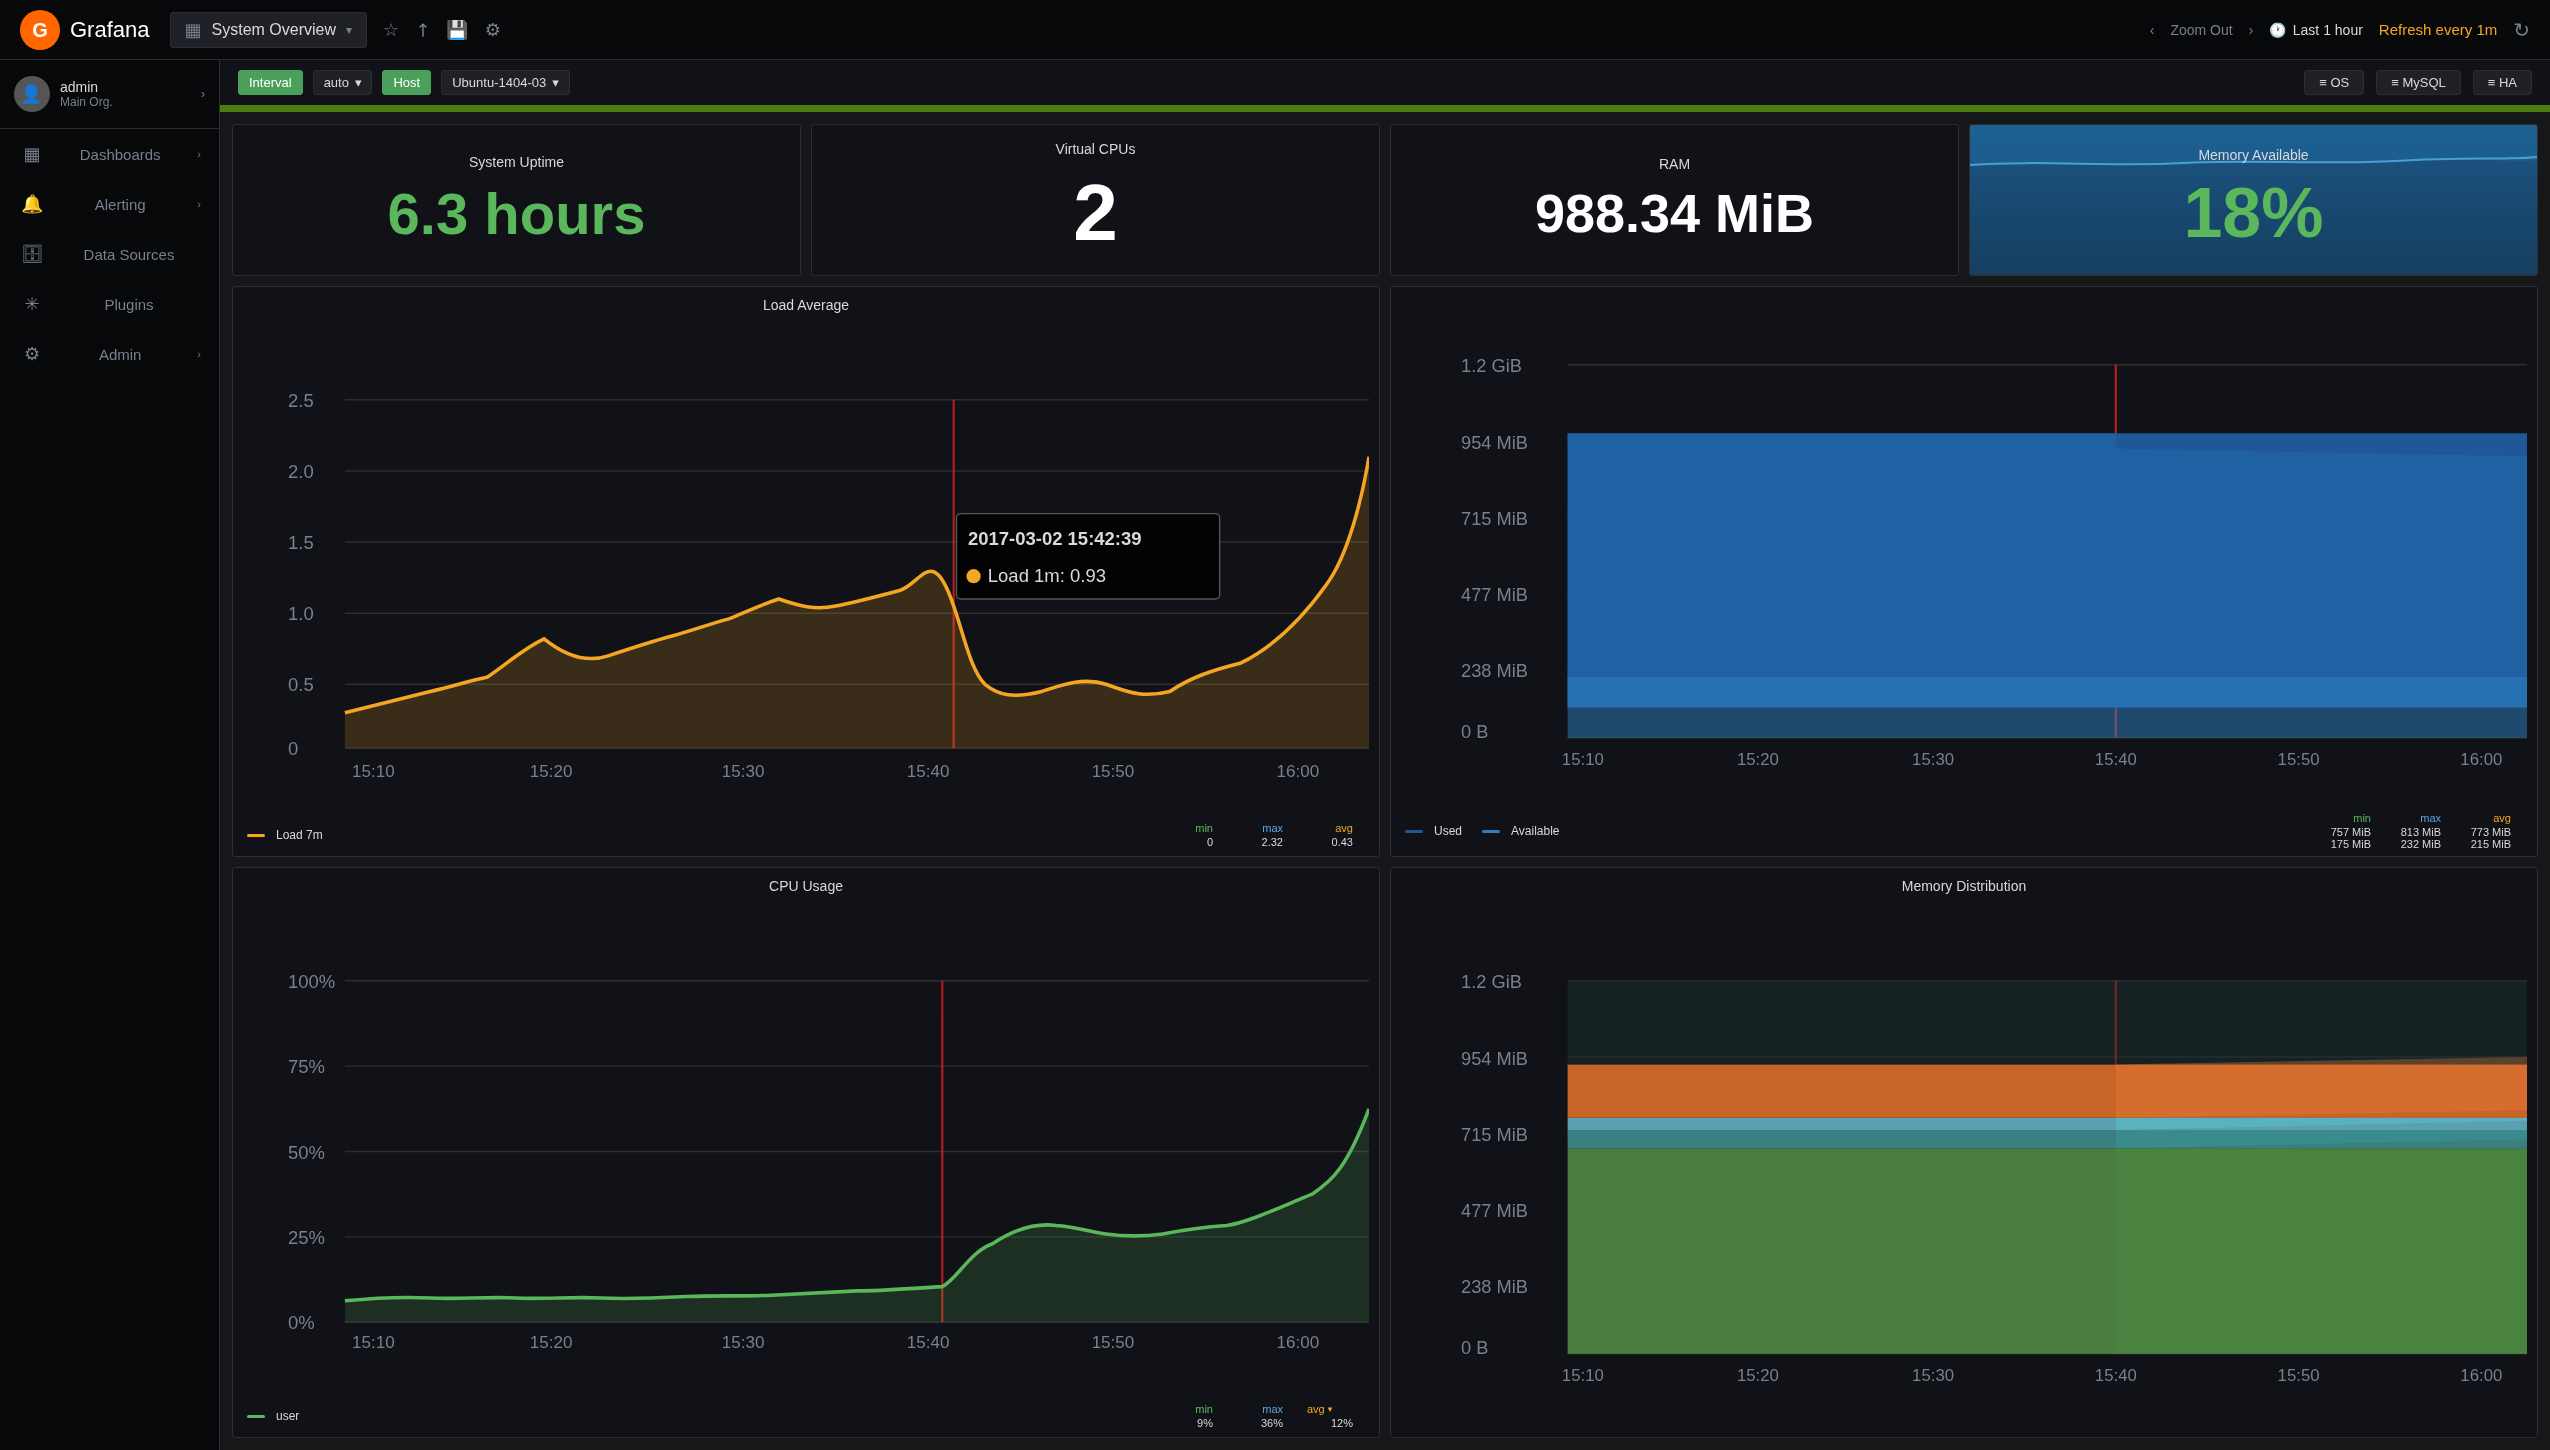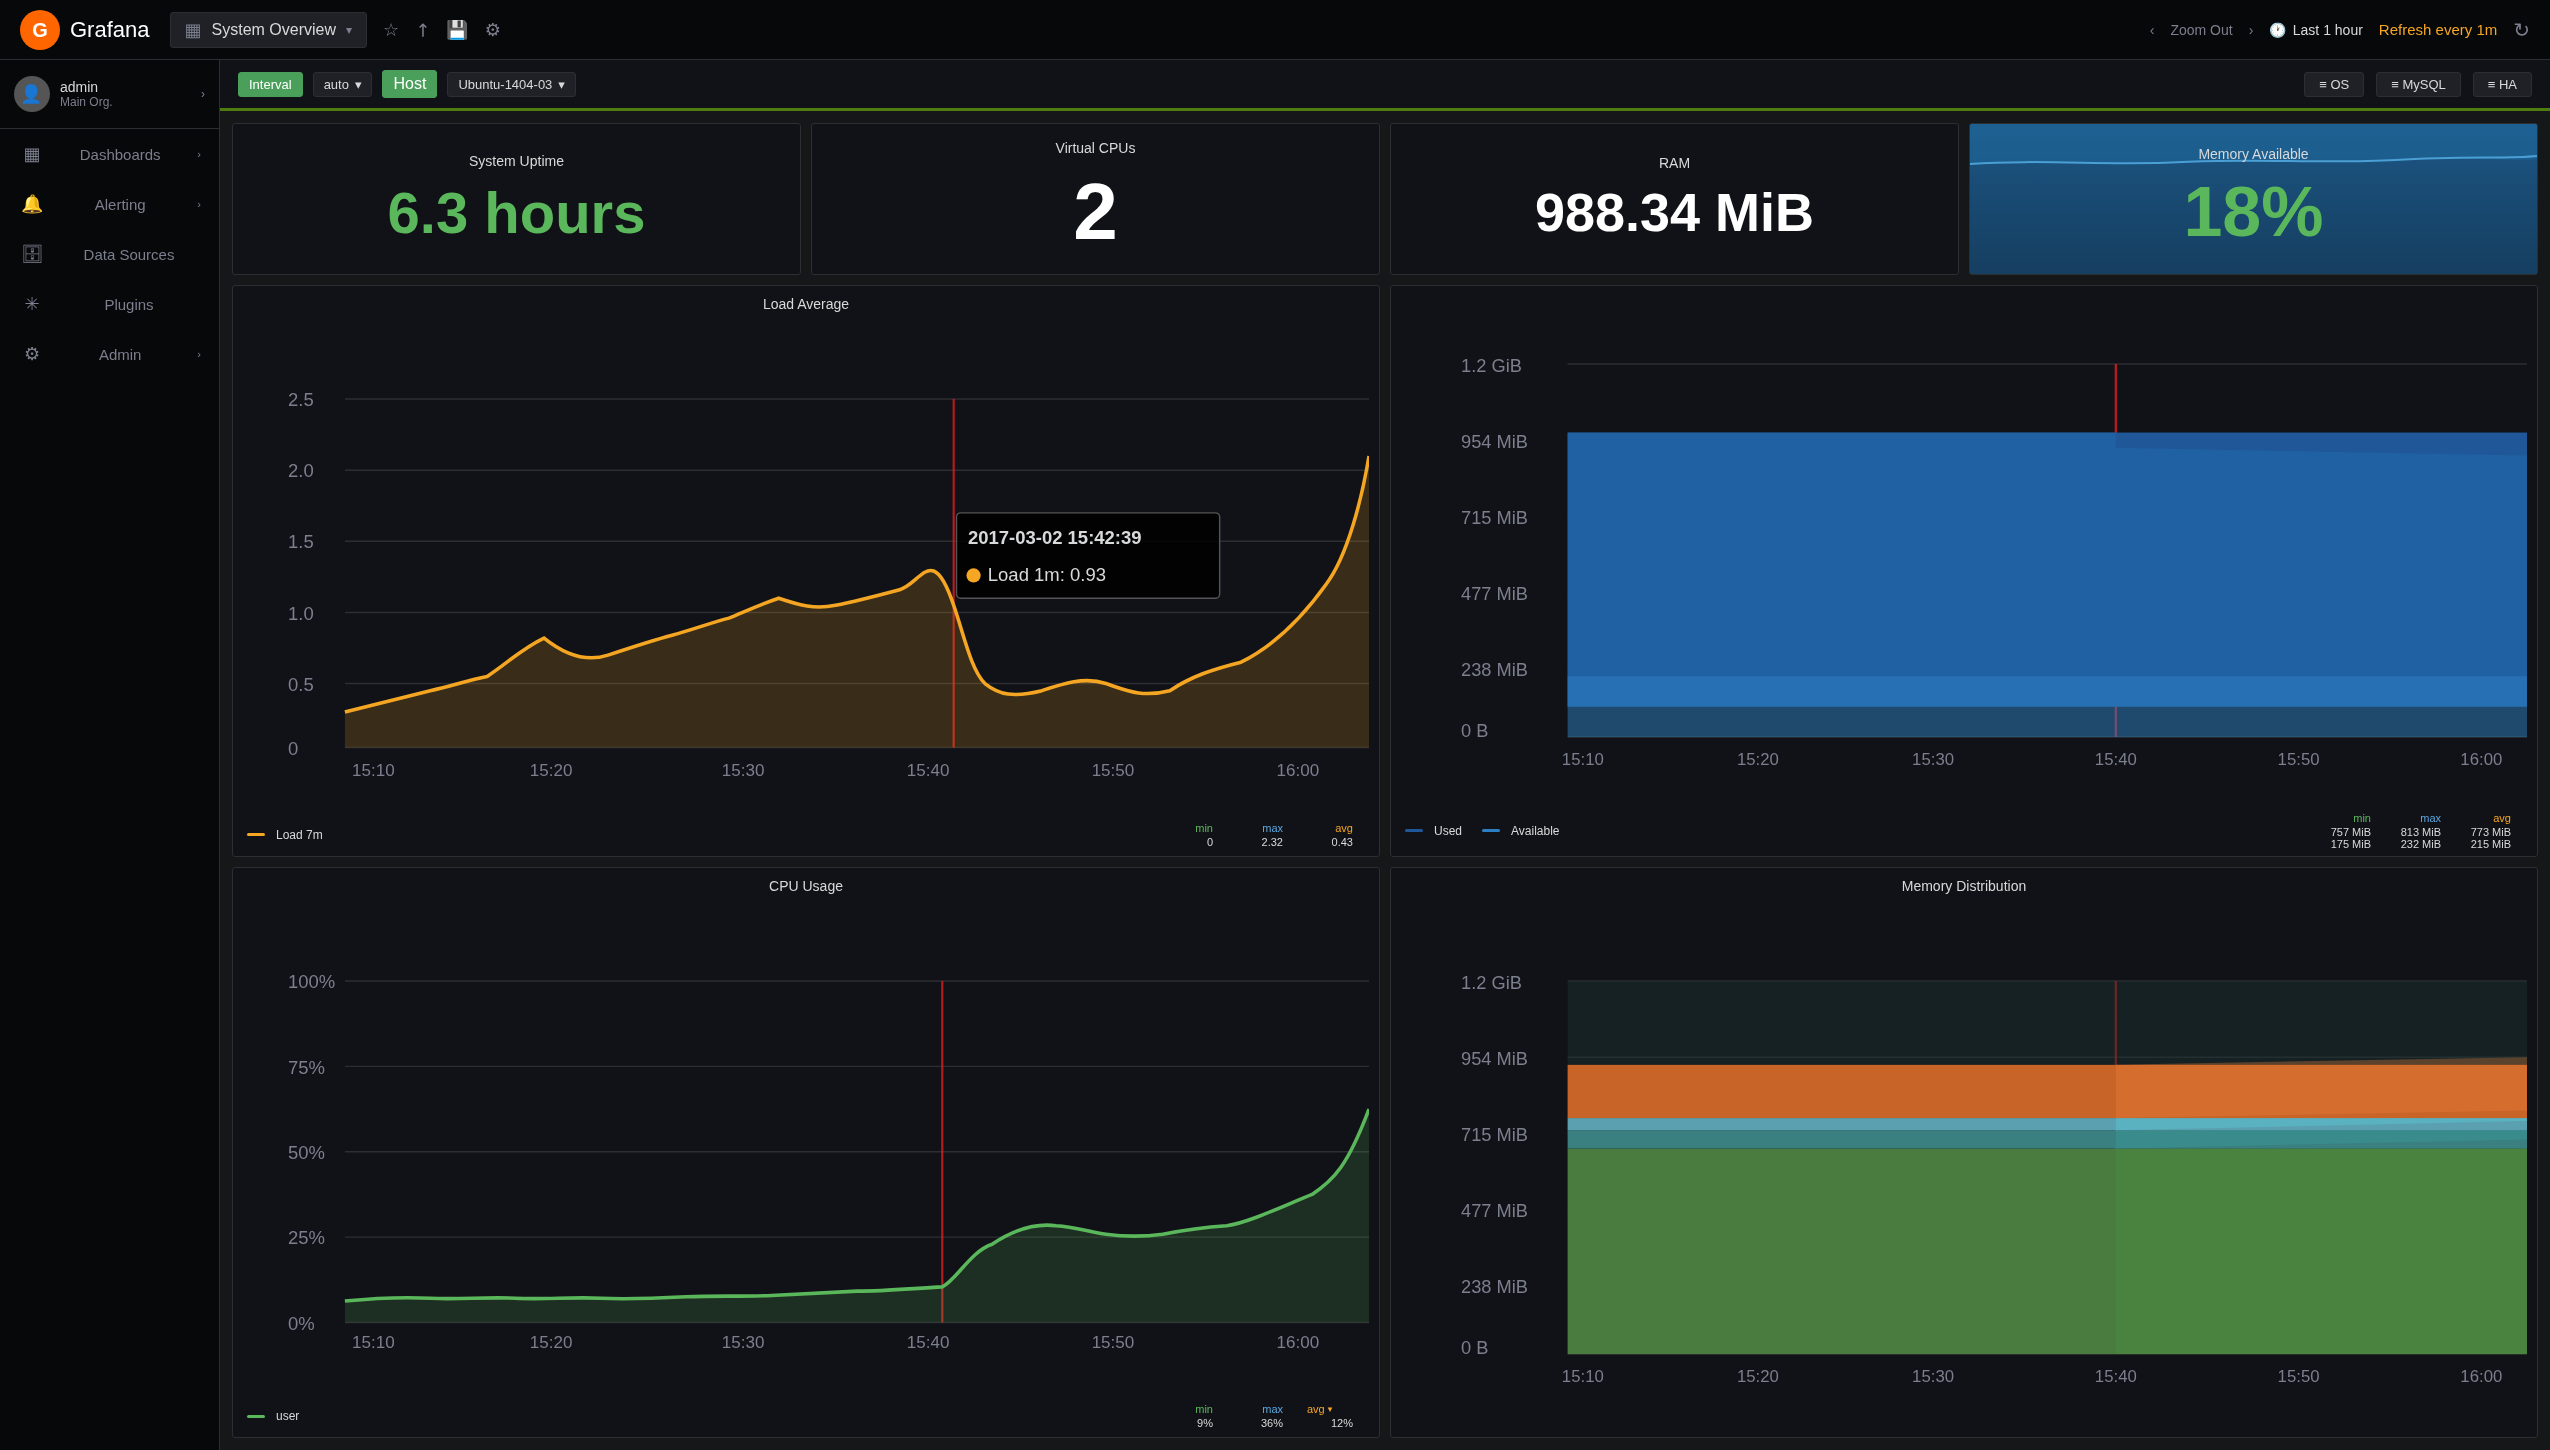--- a/index.html
+++ b/index.html
@@ -4,21 +4,21 @@
   <style>
     * { box-sizing: border-box; margin: 0; padding: 0; }
     body { background: #161719; color: #d8d9da; font-family: 'Helvetica Neue', Arial, sans-serif; font-size: 13px; width: 2550px; height: 1450px; overflow: hidden; }
 
     
     .app { display: flex; flex-direction: column; height: 100%; }
     .topbar { background: #070809; display: flex; align-items: center; padding: 0 20px; height: 60px; border-bottom: 1px solid #2c2e32; flex-shrink: 0; }
     .main-area { display: flex; flex: 1; overflow: hidden; }
     .sidebar { width: 220px; background: #070809; display: flex; flex-direction: column; flex-shrink: 0; border-right: 1px solid #2c2e32; }
     .content { flex: 1; display: flex; flex-direction: column; overflow: hidden; }
-    .toolbar { background: #111217; padding: 10px 18px; display: flex; align-items: center; gap: 10px; border-bottom: 3px solid #4d7c0f; flex-shrink: 0; }
+    .toolbar { background: #111217; padding: 10px 18px; display: flex; align-items: center; gap: 10px; border-bottom: 7px solid #4d7c0f; flex-shrink: 0; }
     .dashboard-area { flex: 1; padding: 12px; overflow: hidden; }
 
     
     .logo { display: flex; align-items: center; gap: 10px; margin-right: 20px; }
     .logo-icon { width: 40px; height: 40px; }
     .logo-text { font-size: 22px; font-weight: 300; color: #fff; }
     .dashboard-title { display: flex; align-items: center; gap: 10px; background: #1f2126; border: 1px solid #2c2e32; border-radius: 3px; padding: 6px 14px; margin-right: 16px; font-size: 16px; color: #d8d9da; cursor: pointer; }
     .topbar-icons { display: flex; gap: 16px; align-items: center; }
     .topbar-icon { font-size: 18px; color: #7b7f8e; cursor: pointer; }
     .topbar-right { margin-left: auto; display: flex; align-items: center; gap: 16px; }
@@ -38,21 +38,21 @@
     .sidebar-nav { display: flex; flex-direction: column; }
     .nav-item { display: flex; align-items: center; gap: 14px; padding: 14px 18px; cursor: pointer; color: #7b7f8e; font-size: 15px; border-left: 3px solid transparent; }
     .nav-item .nav-icon { font-size: 18px; width: 22px; text-align: center; }
     .nav-item .nav-label { flex: 1; text-align: center; }
     .nav-item .nav-arrow { font-size: 11px; }
 
     
     .filter-tag { background: transparent; border: 1px solid #4a9f5b; color: #4a9f5b; border-radius: 3px; padding: 4px 10px; font-size: 13px; cursor: pointer; }
     .filter-tag.active { background: #4a9f5b; color: #fff; }
     .filter-select { background: #1f2126; border: 1px solid #2c2e32; color: #d8d9da; border-radius: 3px; padding: 4px 10px; font-size: 13px; display: flex; align-items: center; gap: 6px; cursor: pointer; }
-    .host-tag { background: transparent; border: 1px solid #4a9f5b; color: #4a9f5b; border-radius: 3px; padding: 4px 10px; font-size: 16px; cursor: pointer; }
+    .host-tag { background: transparent; border: 1px solid #4a9f5b; color: #4a9f5b; border-radius: 3px; padding: 4px 10px; font-size: 13px; cursor: pointer; }
     .host-tag.active { background: #4a9f5b; color: #fff; }
     .toolbar-right { margin-left: auto; display: flex; gap: 12px; }
     .menu-btn { display: flex; align-items: center; gap: 6px; padding: 4px 14px; background: #1f2126; border: 1px solid #2c2e32; border-radius: 3px; color: #d8d9da; font-size: 13px; cursor: pointer; }
     .stat-row { display: grid; grid-template-columns: 1fr 1fr 1fr 1fr; gap: 10px; grid-column: 1 / -1; }
     .panel { background: #111217; border: 1px solid #2c2e32; border-radius: 3px; display: flex; flex-direction: column; overflow: hidden; }
     .stat-panel { padding: 16px; display: flex; flex-direction: column; align-items: center; justify-content: center; min-height: 150px; }
     .panel-title { font-size: 14px; color: #d8d9da; font-weight: 500; text-align: center; margin-bottom: 10px; }
     .stat-value { font-size: 52px; font-weight: 700; }
     .stat-value.green { color: #5bb75b; text-align: center; }
     .stat-value.white { color: #ffffff; }

